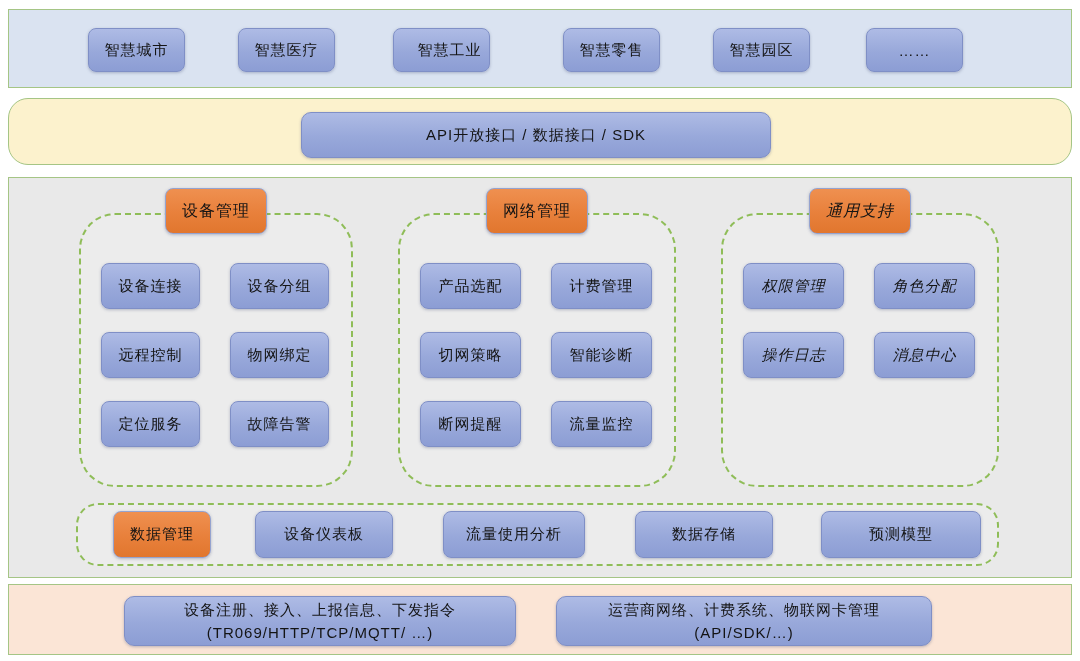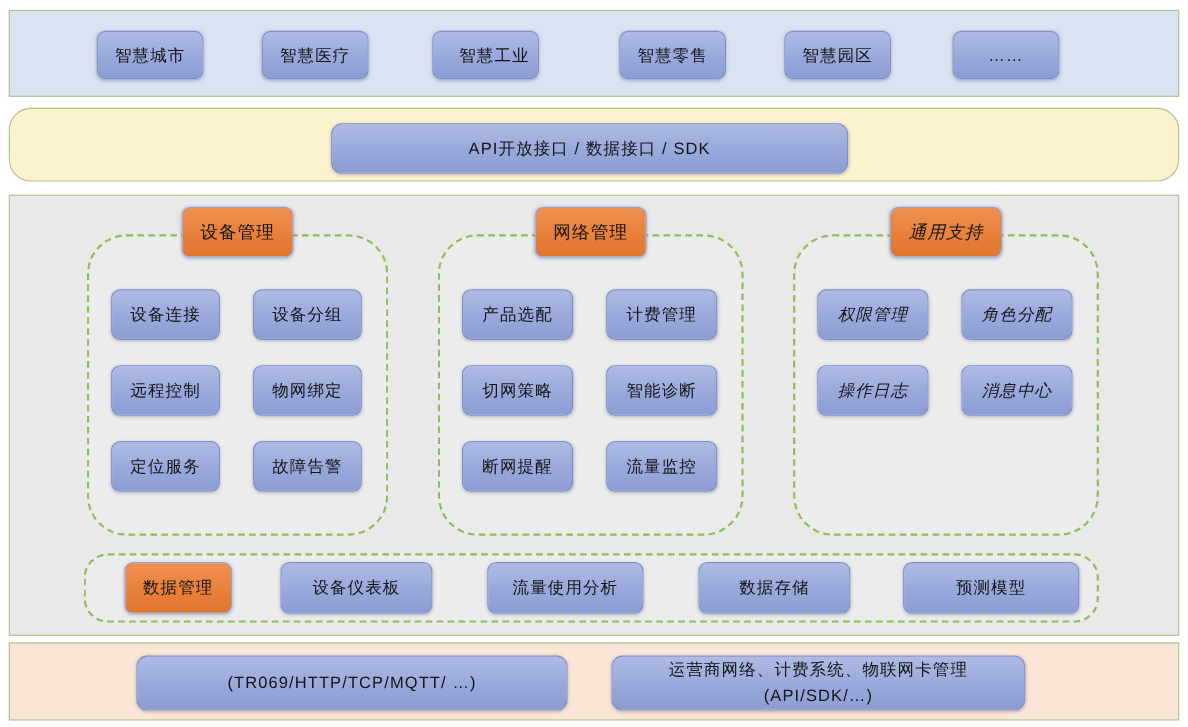--- a/index.html
+++ b/index.html
@@ -144,20 +144,21 @@
       <div class="chip blue dr-i0">设备仪表板</div>
       <div class="chip blue dr-i1">流量使用分析</div>
       <div class="chip blue dr-i2">数据存储</div>
       <div class="chip blue dr-i3">预测模型</div>
     </div>
 
   </section>
 
   <section class="band band-infra">
     <div class="infra-card left">
+      <div>设备注册、接入、上报信息、下发指令</div>
       <div>(TR069/HTTP/TCP/MQTT/ …)</div>
     </div>
     <div class="infra-card right">
       <div>运营商网络、计费系统、物联网卡管理</div>
       <div>(API/SDK/…)</div>
     </div>
   </section>
 
 </div>
 

